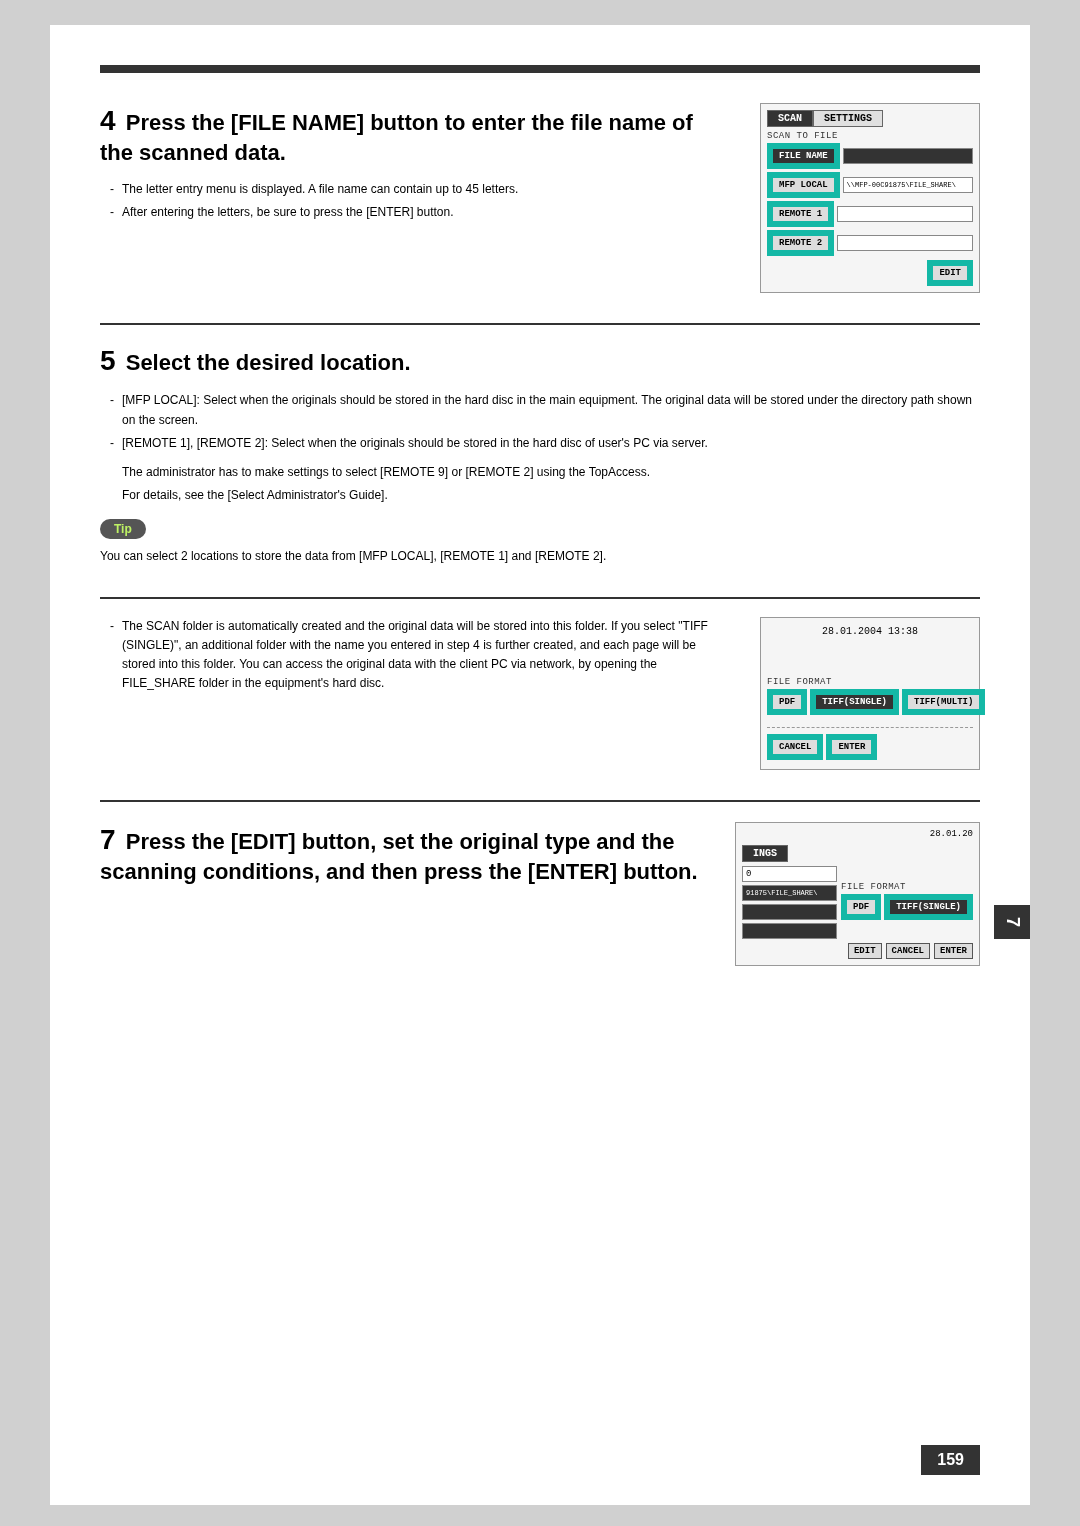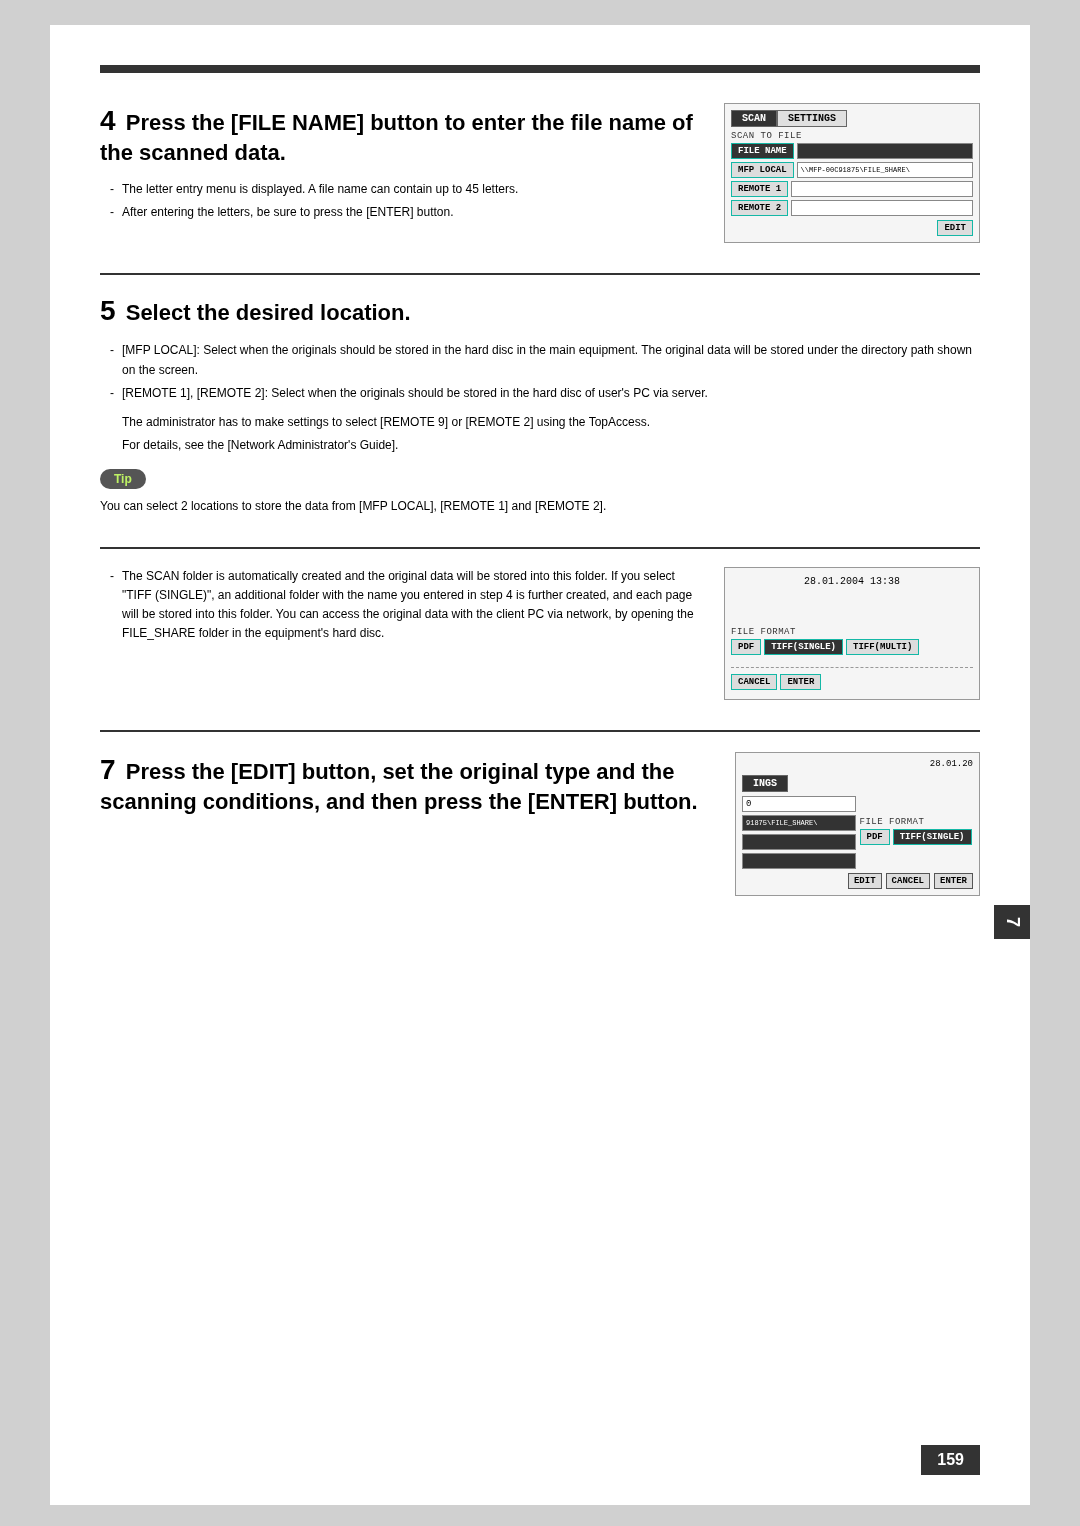--- a/index.html
+++ b/index.html
@@ -30,21 +30,21 @@
     .step-row {
       display: flex;
       align-items: flex-start;
       gap: 30px;
       margin-bottom: 20px;
     }
     .step-left {
       flex: 1;
     }
     .step-right {
-      width: 256px;
+      width: 220px;
       flex-shrink: 0;
     }
     .step-heading {
       font-size: 22px;
       font-weight: bold;
       margin-bottom: 12px;
       line-height: 1.3;
     }
     .step-number {
       font-size: 28px;
@@ -104,21 +104,21 @@
       font-family: 'Courier New', monospace;
       letter-spacing: 0.5px;
     }
     .ui-row {
       display: flex;
       align-items: center;
       margin-bottom: 3px;
       gap: 3px;
     }
     .ui-btn {
-      border: 1px solid #14b8a6;
+      border: 6px solid #14b8a6;
       background: #ddd;
       padding: 2px 6px;
       font-size: 9px;
       font-family: 'Courier New', monospace;
       font-weight: bold;
       white-space: nowrap;
       cursor: pointer;
     }
     .ui-btn.active {
       background: #333;
@@ -320,21 +320,21 @@
   <div class="step-block">
     <h2 class="step-heading">
       <span class="step-number">5</span>
       <span>Select the desired location.</span>
     </h2>
     <ul class="bullet-list">
       <li>[MFP LOCAL]: Select when the originals should be stored in the hard disc in the main equipment. The original data will be stored under the directory path shown on the screen.</li>
       <li>[REMOTE 1], [REMOTE 2]: Select when the originals should be stored in the hard disc of user's PC via server.</li>
     </ul>
     <p class="sub-text" style="padding-left:22px;">The administrator has to make settings to select [REMOTE 9] or [REMOTE 2] using the TopAccess.</p>
-    <p class="sub-text" style="padding-left:22px;">For details, see the [Network Administrator's Guide].</p>
+    <p class="sub-text" style="padding-left:22px;">For details, see the [Select Administrator's Guide].</p>
 
     <div class="tip-badge">Tip</div>
     <p class="tip-text">You can select 2 locations to store the data from [MFP LOCAL], [REMOTE 1] and [REMOTE 2].</p>
   </div>
 
   <hr class="divider">
 
   <div class="step-block">
     <div class="step-row">
       <div class="step-left">

